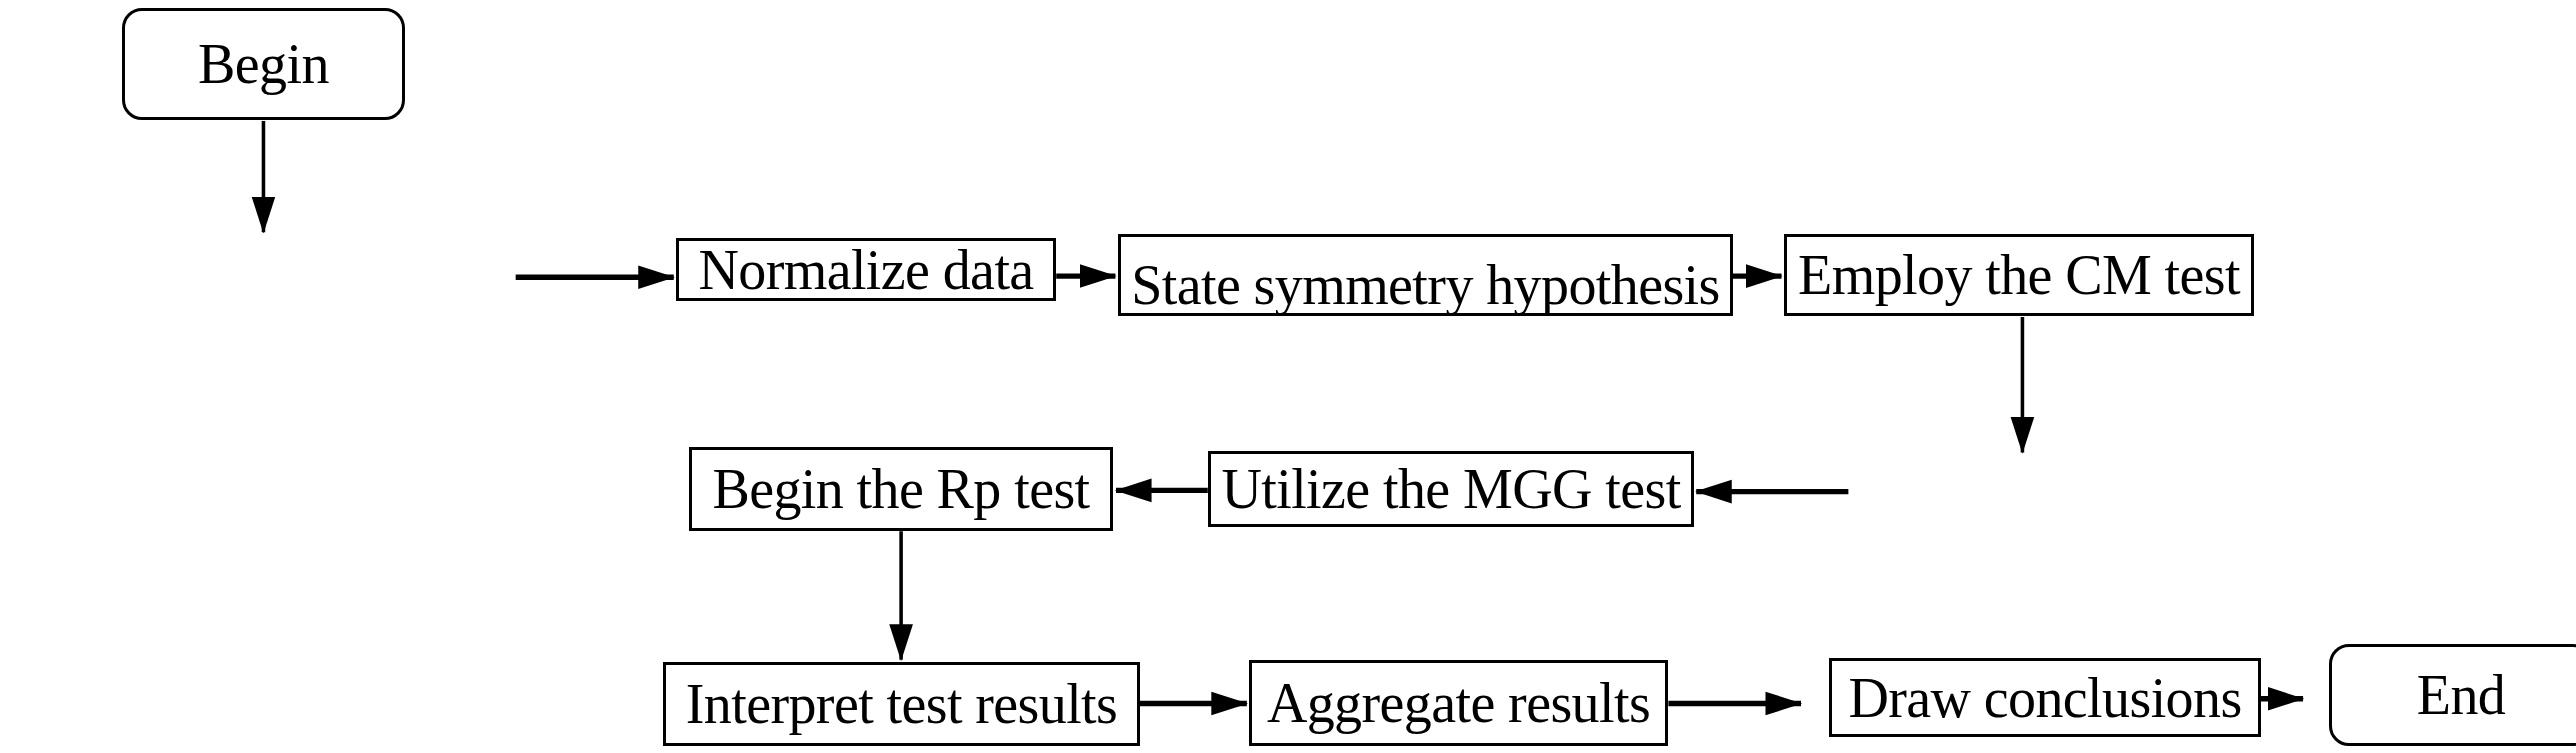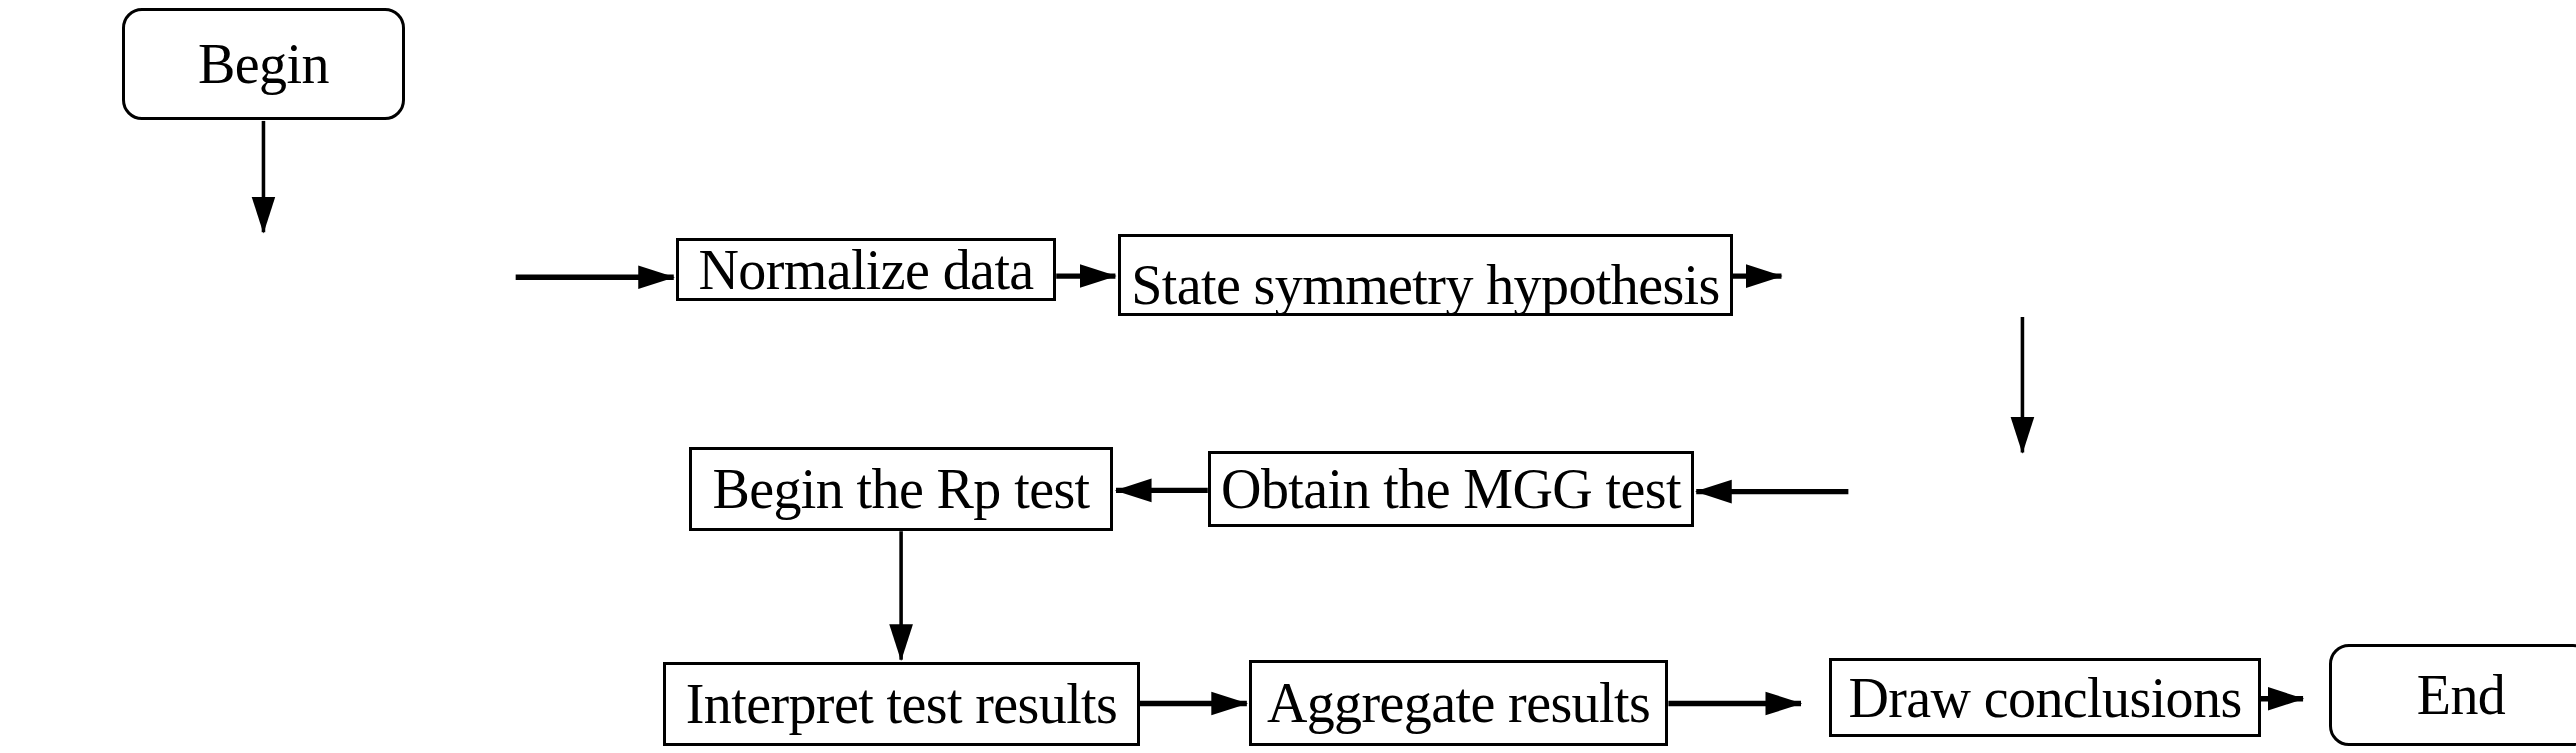--- a/index.html
+++ b/index.html
@@ -85,24 +85,27 @@
 
 
   <div class="node process" id="n-normalize">
     <span>Normalize data</span>
   </div>
 
   <div class="node process" id="n-state">
     <span>State symmetry hypothesis</span>
   </div>
 
+  <div class="node process" id="n-employ">
+    <span>Employ the CM test</span>
+  </div>
 
 
   <div class="node process" id="n-mgg">
-    <span>Obtain the MGG test</span>
+    <span>Utilize the MGG test</span>
   </div>
 
   <div class="node process" id="n-rp">
     <span>Begin the Rp test</span>
   </div>
 
   <div class="node process" id="n-interpret">
     <span>Interpret test results</span>
   </div>
 

